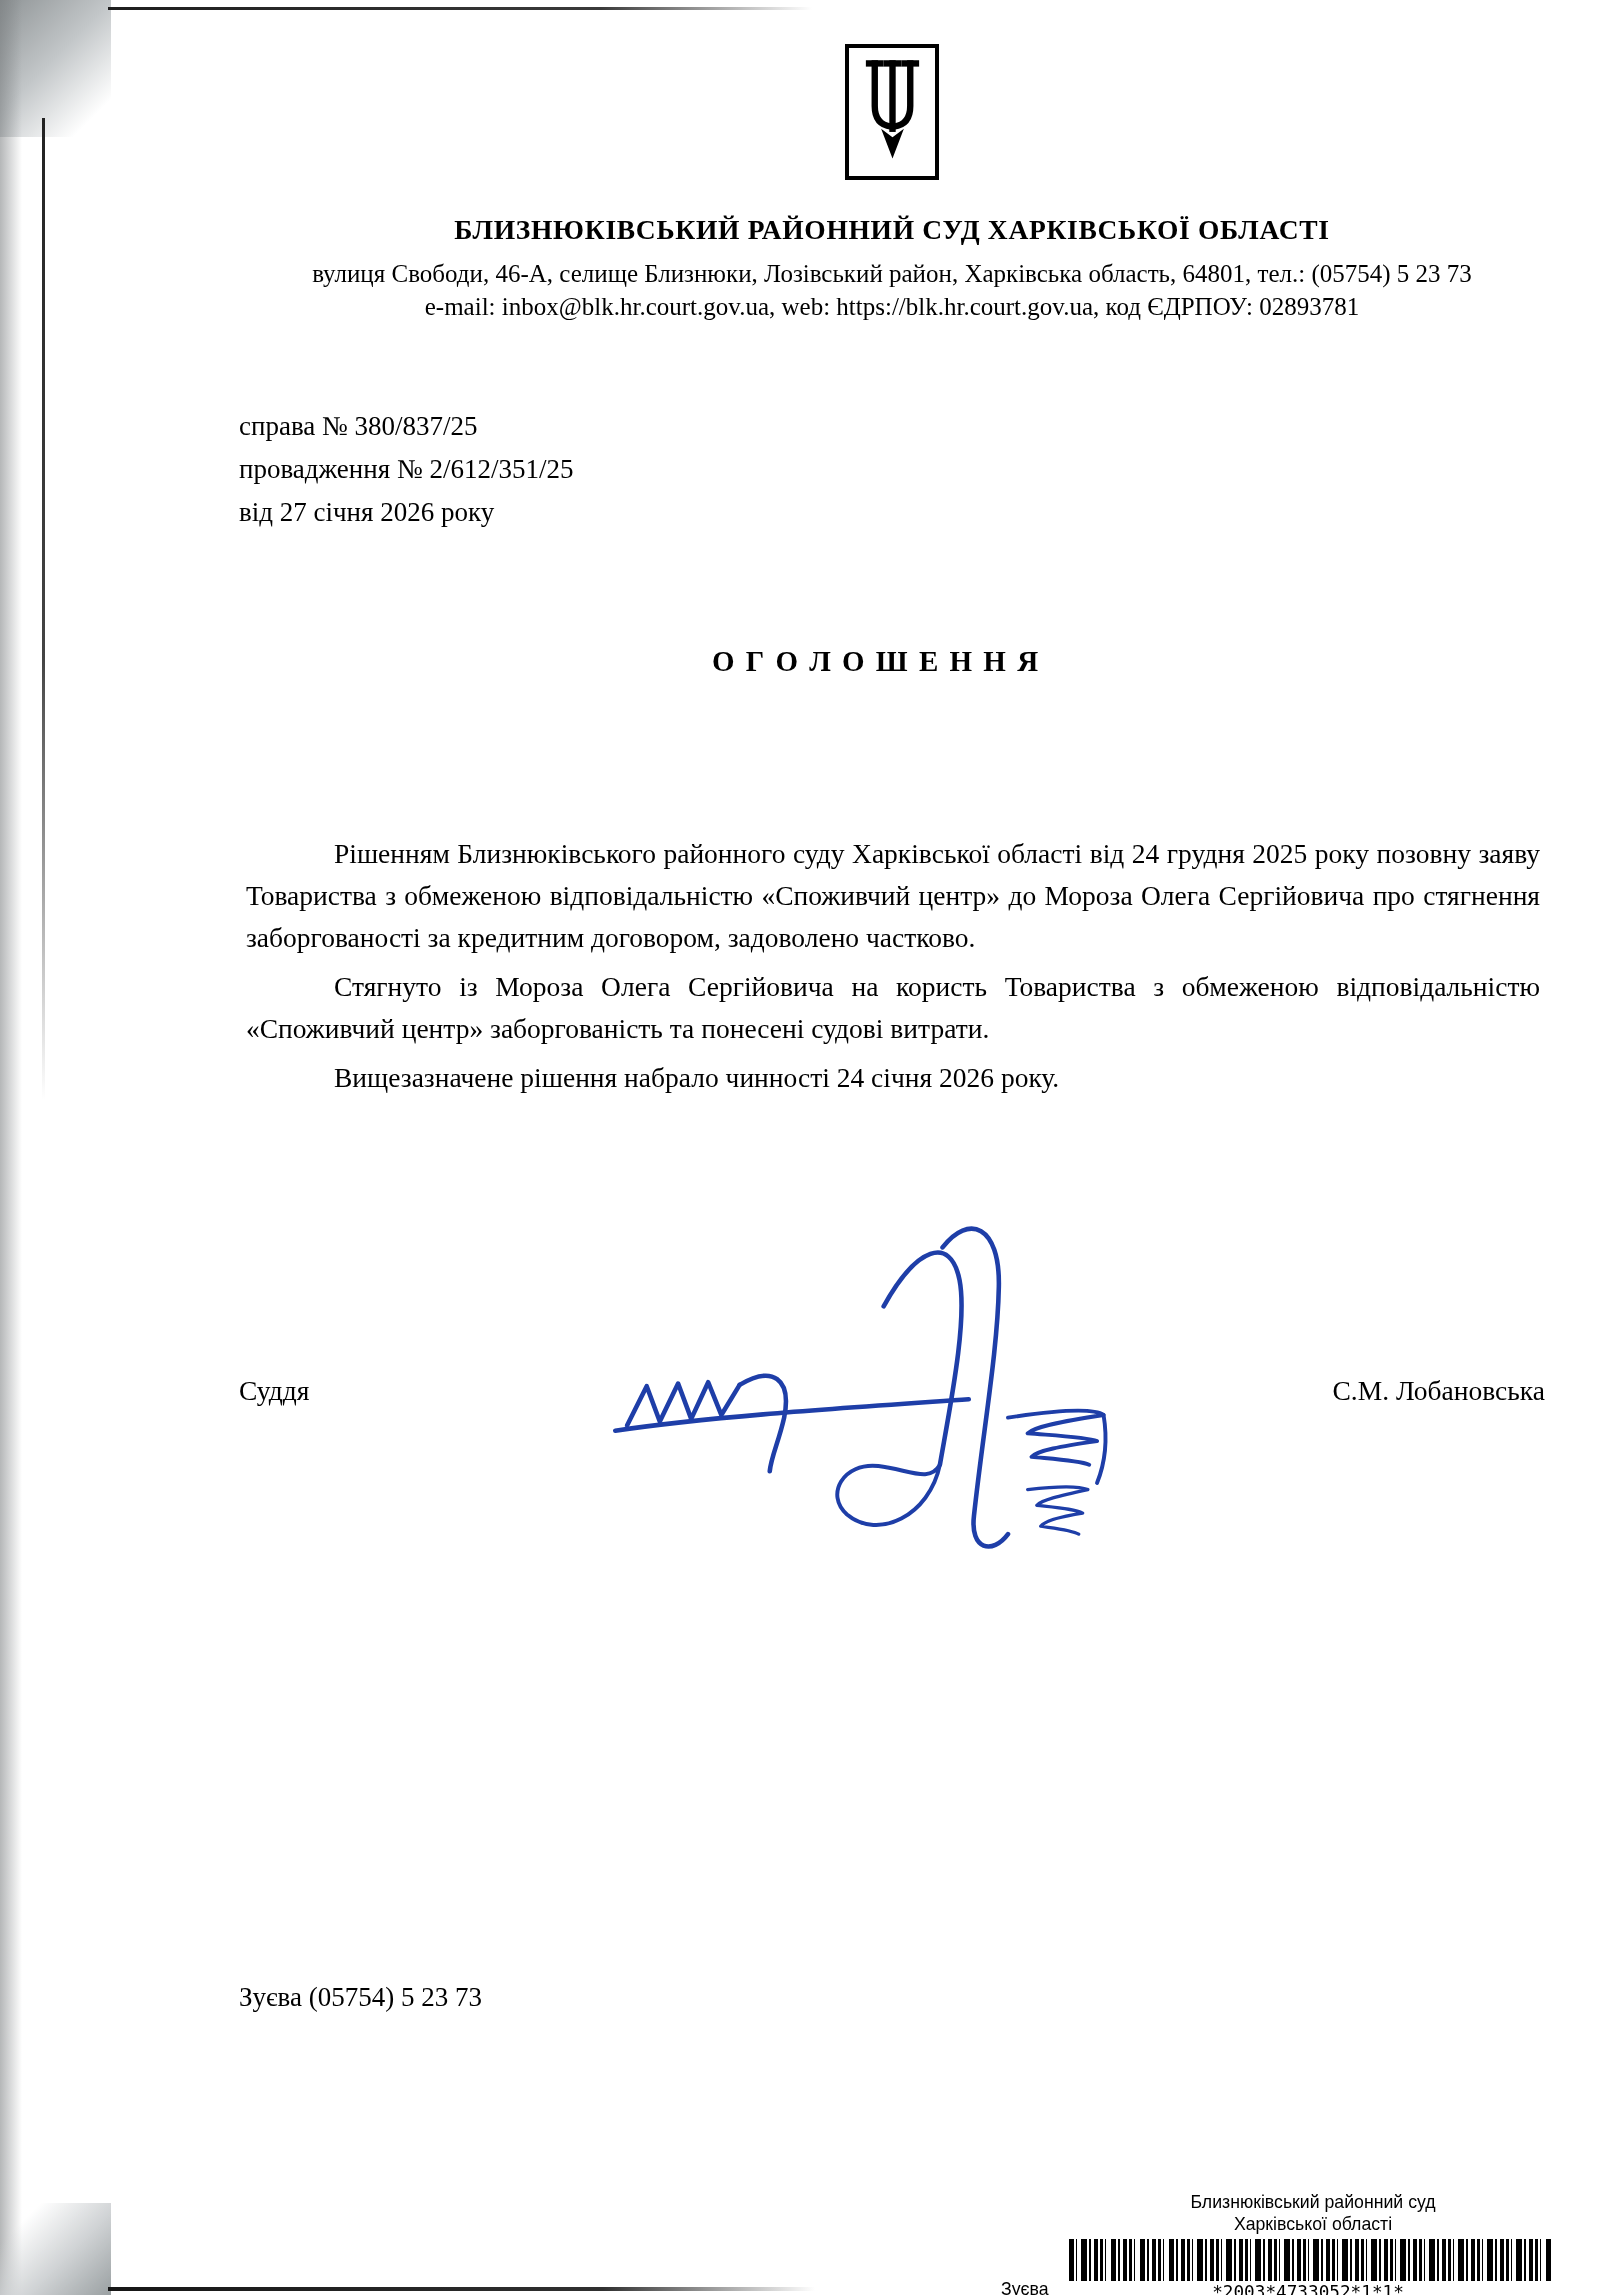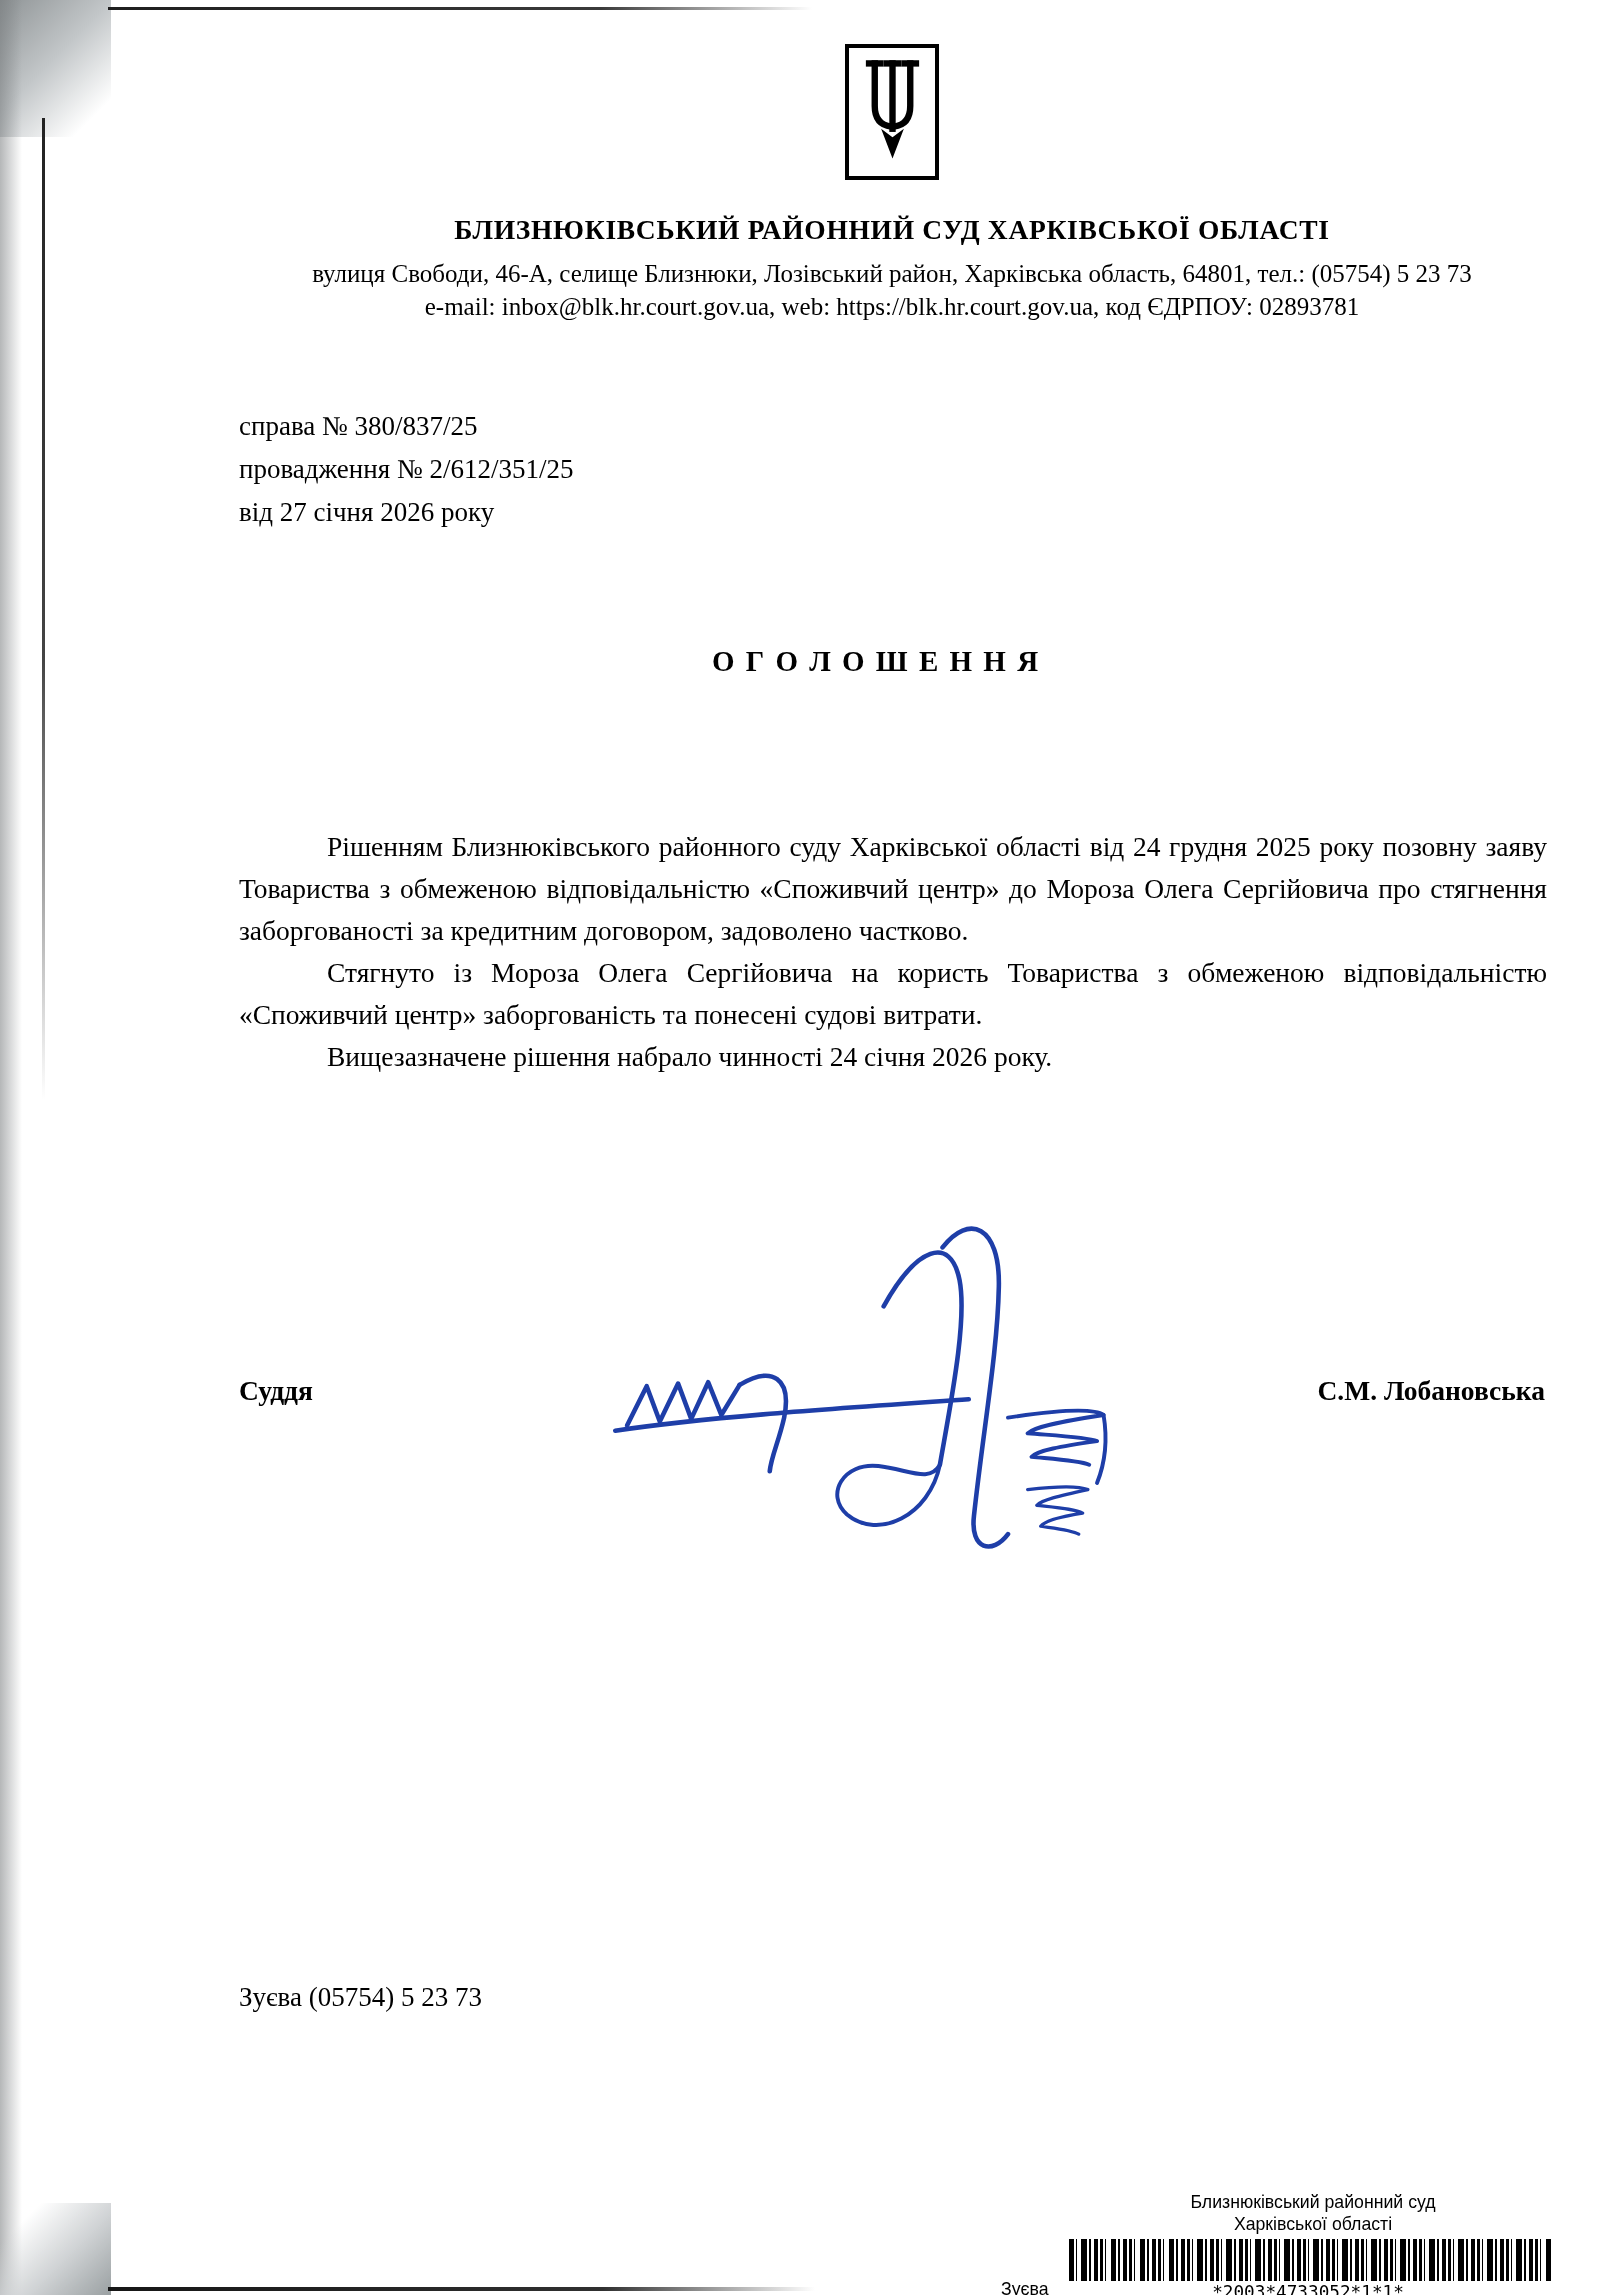--- a/index.html
+++ b/index.html
@@ -79,27 +79,27 @@
     letter-spacing:2px;
   }
 
   
   .doc-body {
     position:absolute; left:239px; top:826px; width:1308px;
     font-size:27.5px;
     line-height:42px;
     text-align:justify;
   }
-  .doc-body p { margin:0; text-indent:88px; }
+  .doc-body p { margin:7px; text-indent:88px; }
 
   
   .signature-row {
     position:absolute; left:239px; top:1375px; width:1306px;
     display:flex; justify-content:space-between;
-    font-size:27.5px; font-weight:bold;
+    font-size:27.5px; font-weight:normal;
   }
   .signature-svg {
     position:absolute; left:576px; top:1208px; width:576px; height:393px;
     pointer-events:none;
   }
 
   
   .clerk-contact {
     position:absolute; left:239px; top:1982px;
     font-size:27px;

